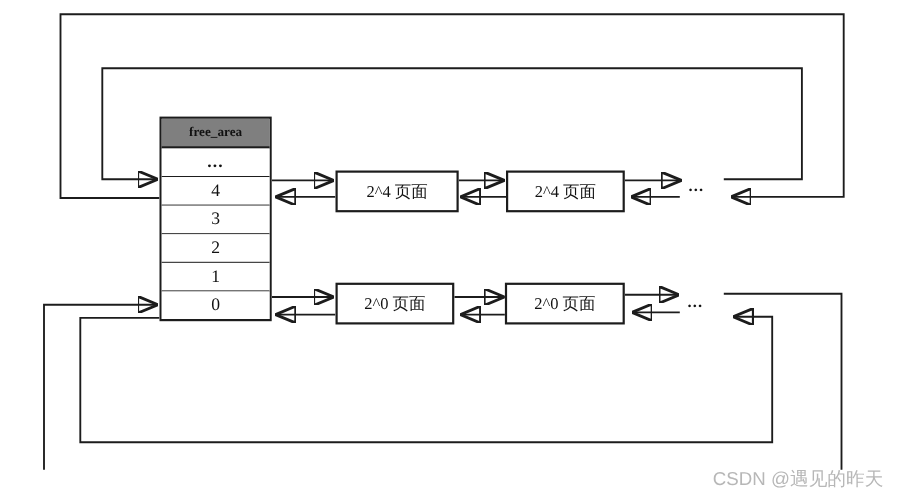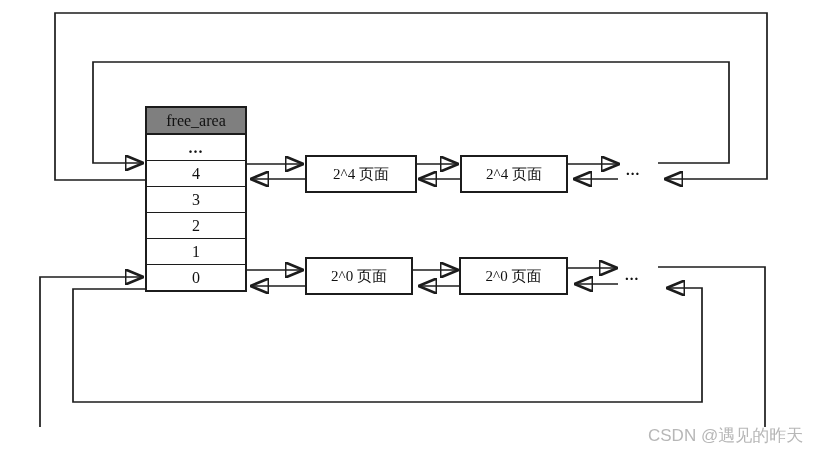--- a/index.html
+++ b/index.html
@@ -39,22 +39,22 @@
     background: #ffffff;
     z-index: 3;
   }
   .fa-header {
     height: 25px;
     background: #7f7f7f;
     border-bottom: 2px solid #1c1c1c;
     display: flex;
     align-items: center;
     justify-content: center;
-    font-size: 16px;
-    font-weight: 400;
+    font-size: 12px;
+    font-weight: 700;
     color: #111111;
   }
   .fa-row {
     height: 25px;
     border-bottom: 1.6px solid #1c1c1c;
     display: flex;
     align-items: center;
     justify-content: center;
     font-size: 16px;
     color: #111111;

